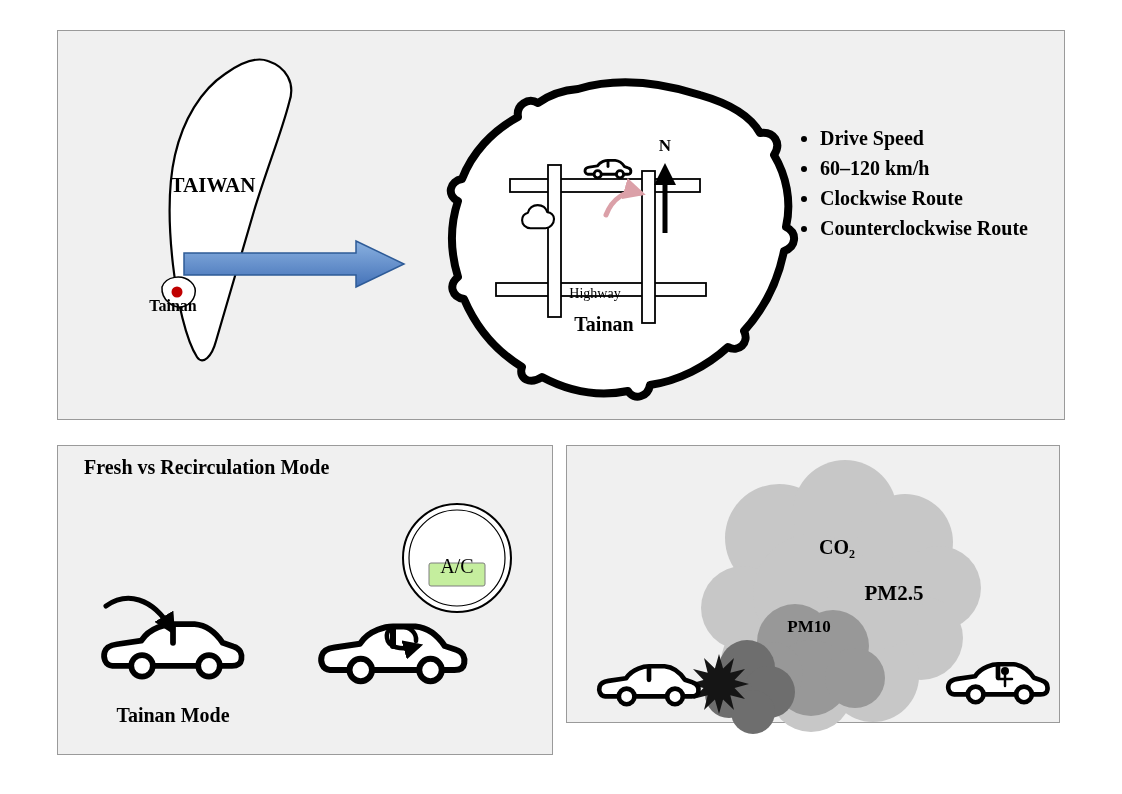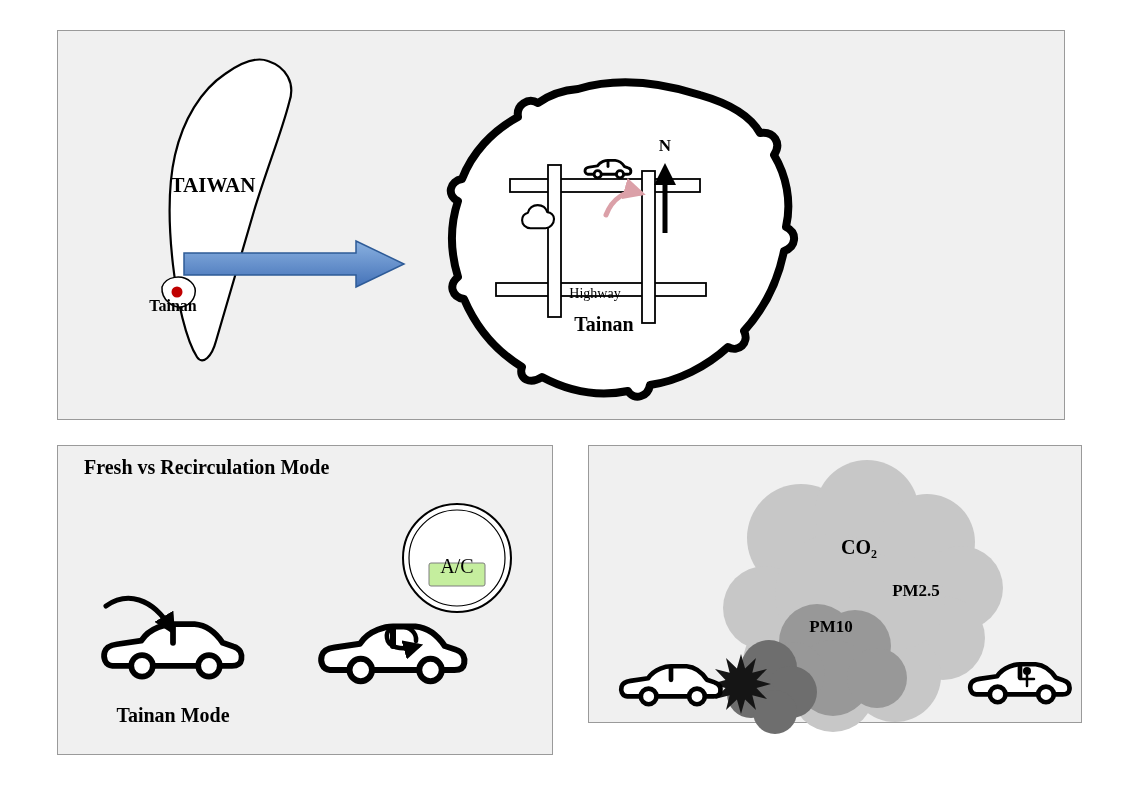--- a/index.html
+++ b/index.html
@@ -67,20 +67,26 @@
         <line x1="607" y1="202" x2="607" y2="138" stroke="#000" stroke-width="5" marker-end="url(#ah-black)"></line>
       </g>
     </svg>
 
     <div class="lbl" style="left:95px;top:143px;width:120px;font-size:21px;">TAIWAN</div>
     <div class="lbl" style="left:70px;top:266px;width:90px;font-size:16px;">Tainan</div>
     <div class="lbl rg" style="left:495px;top:228px;width:84px;font-size:14px;">Highway</div>
     <div class="lbl" style="left:486px;top:282px;width:120px;font-size:20px;">Tainan</div>
     <div class="lbl" style="left:594px;top:106px;width:26px;font-size:17px;">N</div>
 
+    <ul class="bullets" style="left:742px;top:96px;width:266px;">
+      <li>Drive Speed</li>
+      <li>60–120 km/h</li>
+      <li>Clockwise Route</li>
+      <li>Counterclockwise Route</li>
+    </ul>
 
   </div>
 
   <div class="panel" style="left:57px;top:445px;width:496px;height:310px;">
     <svg width="493" height="307" viewBox="0 0 493 307">
 
       <g>
         <circle cx="399" cy="112" r="54" fill="#fff" stroke="#000" stroke-width="2"></circle>
         <circle cx="399" cy="112" r="48" fill="none" stroke="#000" stroke-width="1.2"></circle>
         <rect x="371" y="117" width="56" height="23" rx="2" stroke="#7f7f7f" stroke-width="1" fill="#c5ee9e"></rect>
@@ -95,21 +101,21 @@
         <use href="#car-shape" transform="translate(260,170) scale(0.75)" fill="#fff" stroke="#000" stroke-width="8" stroke-linejoin="round" stroke-linecap="round"></use>
         <path d="M358,195 C360,177 326,175 329,192 C330,201 342,205 360,200" fill="none" stroke="#000" stroke-width="4.5" stroke-linecap="round" marker-end="url(#ah-black)"></path>
       </g>
     </svg>
 
     <div class="lbl" style="left:26px;top:10px;width:330px;text-align:left;font-size:20px;">Fresh vs Recirculation Mode</div>
     <div class="lbl rg" style="left:371px;top:82px;width:56px;font-size:20px;">A/C</div>
     <div class="lbl" style="left:35px;top:258px;width:160px;font-size:20px;">Tainan Mode</div>
   </div>
 
-  <div class="panel" style="left:588px;top:445px;width:494px;height:278px;">
+  <div class="panel" style="left:566px;top:445px;width:494px;height:278px;">
     <svg width="491" height="307" viewBox="0 0 491 307">
 
       <g fill="#c7c7c7">
         <circle cx="212" cy="92" r="54"></circle>
         <circle cx="278" cy="66" r="52"></circle>
         <circle cx="338" cy="96" r="48"></circle>
         <circle cx="372" cy="142" r="42"></circle>
         <circle cx="354" cy="192" r="42"></circle>
         <circle cx="306" cy="230" r="46"></circle>
         <circle cx="244" cy="244" r="42"></circle>
@@ -141,17 +147,17 @@
       <use href="#car-shape" transform="translate(379,211) scale(0.52)" fill="#fff" stroke="#000" stroke-width="9" stroke-linejoin="round" stroke-linecap="round"></use>
 
       <g stroke="#000" stroke-width="2.5" stroke-linecap="round">
         <circle cx="438" cy="225" r="4" fill="#000" stroke="none"></circle>
         <line x1="438" y1="229" x2="438" y2="240"></line>
         <line x1="431" y1="233" x2="445" y2="233"></line>
       </g>
     </svg>
 
     <div class="lbl" style="left:240px;top:90px;width:60px;font-size:20px;">CO₂</div>
-    <div class="lbl" style="left:290px;top:136px;width:74px;font-size:17px;">PM2.5</div>
+    <div class="lbl" style="left:290px;top:136px;width:74px;font-size:21px;">PM2.5</div>
     <div class="lbl" style="left:210px;top:172px;width:64px;font-size:17px;">PM10</div>
   </div>
 
 </div>
 
 </body></html>

